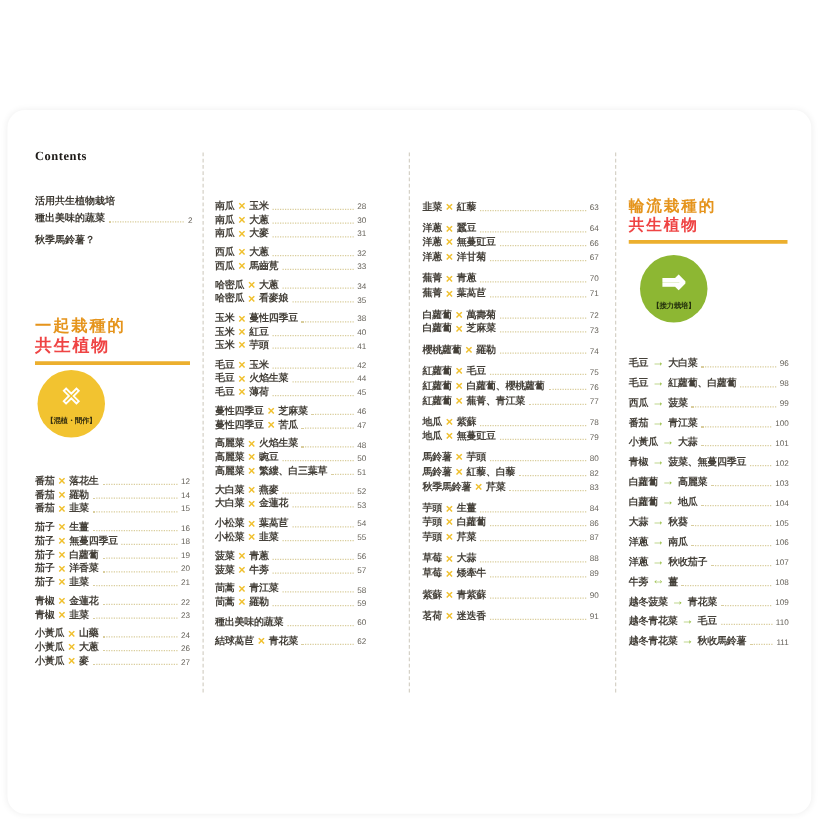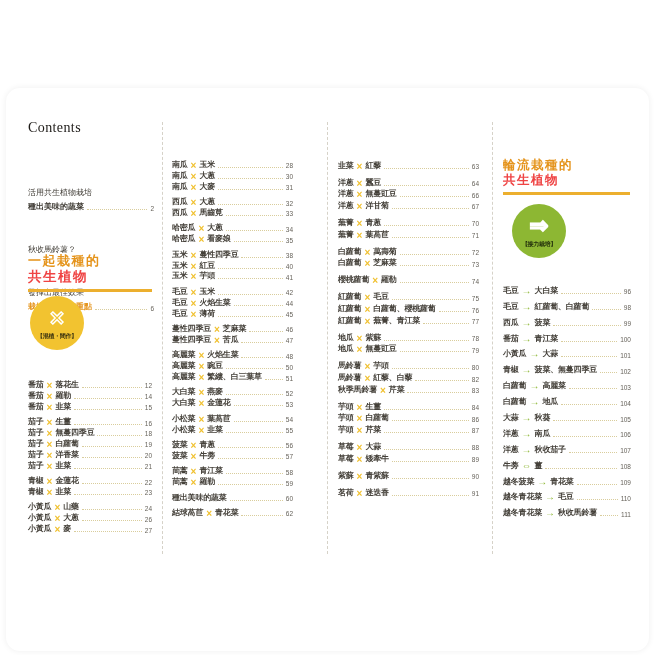--- a/index.html
+++ b/index.html
@@ -7,25 +7,25 @@
     width:655px;height:655px;position:relative;background:#ffffff;
     font-family:"Liberation Sans", sans-serif;overflow:hidden;
     -webkit-font-smoothing:antialiased;
   }
   .page-edge{position:absolute;left:6px;right:6px;top:88px;bottom:4px;border-radius:14px;
     box-shadow:0 0 6px rgba(0,0,0,.07);pointer-events:none;}
   .sep{position:absolute;top:122px;height:432px;width:0;border-left:1px dashed #d6d2c8;}
   #sep1{left:162px;} #sep2{left:327px;} #sep3{left:492px;}
 
   .contents{position:absolute;left:28px;top:120px;
-    font-family:"Liberation Serif", serif;font-weight:normal;font-size:14px;color:#1d1a17;letter-spacing:.4px;}
+    font-family:"Liberation Serif", serif;font-weight:bold;font-size:10px;color:#1d1a17;letter-spacing:.4px;}
 
   .intro{position:absolute;left:28px;top:155px;width:126px;}
   .intro-item{margin-bottom:6px;}
-  .intro-item .l1{font-size:8px;font-weight:normal;color:#3e3a33;line-height:11px;white-space:nowrap;margin-top:32px;}
+  .intro-item .l1{font-size:8px;font-weight:bold;color:#3e3a33;line-height:11px;white-space:nowrap;}
   .l2row{display:flex;align-items:flex-end;}
   .l2row .l2{font-size:8px;font-weight:bold;line-height:11px;white-space:nowrap;color:#3e3a33;}
   .l2row .l2.accent{color:#e5941c;}
 
   .sec-head .t1{font-size:13px;font-weight:bold;color:#e5941c;letter-spacing:1.5px;line-height:16px;}
   .sec-head .t2{font-size:13.5px;font-weight:bold;color:#ef4444;letter-spacing:1.5px;line-height:16px;}
   .sec-rule{height:2.5px;background:#ecaf2e;margin-top:4px;}
   #sec1-head{position:absolute;left:28px;top:253px;width:124px;}
   #sec1-head .sec-rule{width:124px;}
   #sec2-head{position:absolute;left:503px;top:158px;width:127px;}
@@ -75,29 +75,21 @@
 <div class="intro">
   <div class="intro-item">
     <div class="l1">活用共生植物栽培</div>
     <div class="l2row">
       <span class="l2">種出美味的蔬菜</span>
       <span class="leader row" style="flex:1;border-bottom:1px dotted #d9cd9c;margin:0 3px 2px 3px;"></span>
       <span class="pg" style="font-size:6.5px;color:#66625a;">2</span>
     </div>
   </div>
   <div class="intro-item">
-    <div class="l1">秋收馬鈴薯？</div>
-  </div>
-  <div class="intro-item">
-    <div class="l1">發揮出最佳效果</div>
-    <div class="l2row">
-      <span class="l2 accent">栽培的基本和重點</span>
-      <span class="leader row" style="flex:1;border-bottom:1px dotted #d9cd9c;margin:0 3px 2px 3px;"></span>
-      <span class="pg" style="font-size:6.5px;color:#66625a;">6</span>
-    </div>
+    <div class="l1">秋季馬鈴薯？</div>
   </div>
 </div>
 
 <div class="sec-head" id="sec1-head">
   <div class="t1">一起栽種的</div>
   <div class="t2">共生植物</div>
   <div class="sec-rule"></div>
 </div>
 
 <div class="circle" id="circle1">

